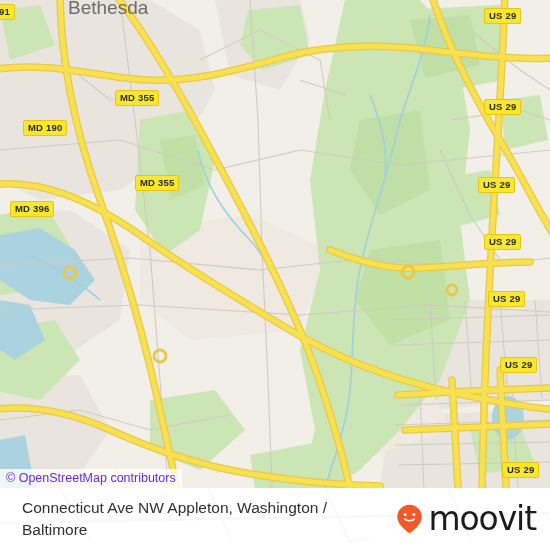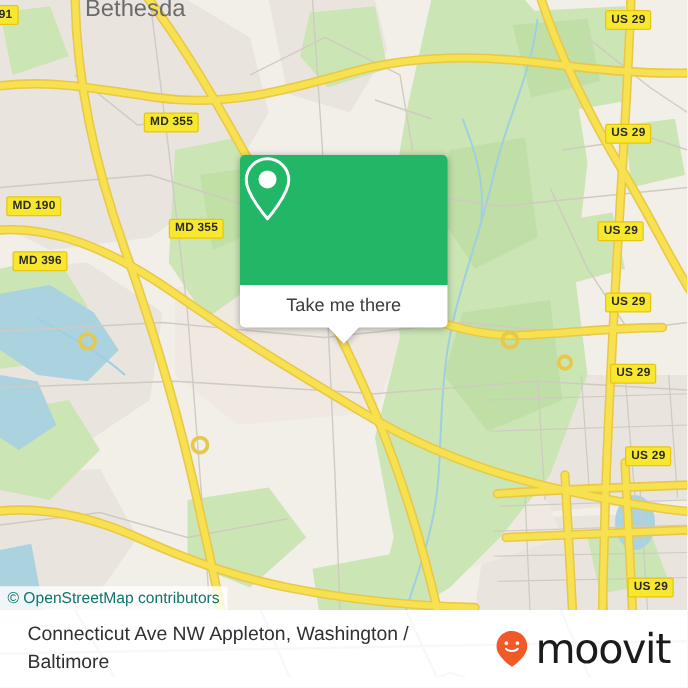--- a/index.html
+++ b/index.html
@@ -81,21 +81,21 @@
     border-left:13px solid transparent;
     border-right:13px solid transparent;
     border-top:14px solid #ffffff;
   }
 
   
   .attribution{
     position:absolute;
     left:0;bottom:0;
     background:rgba(255,255,255,.80);
-    color:#0f766e;
+    color:#6d28d9;
     font-size:12.5px;
     font-family:"Liberation Sans", sans-serif;
     padding:2px 6px 3px 6px;
     white-space:nowrap;
     box-sizing:border-box;
   }
 
   
   .footer{
     position:absolute;
@@ -258,43 +258,31 @@
         <circle cx="160" cy="356" r="6"></circle>
         <circle cx="408" cy="272" r="6"></circle>
         <circle cx="452" cy="290" r="5"></circle>
       </g>
     </svg>
 
     <div class="place-label" style="left:68px;top:-3px;">Bethesda</div>
 
     <div class="shield" style="left:-6px;top:4px;">91</div>
     <div class="shield" style="left:115px;top:90px;">MD 355</div>
-    <div class="shield" style="left:5px;top:120px;margin-top:37px;">MD 190</div>
+    <div class="shield" style="left:23px;top:120px;">MD 190</div>
     <div class="shield" style="left:135px;top:175px;">MD 355</div>
     <div class="shield" style="left:10px;top:201px;text-align:center;">MD 396</div>
     <div class="shield" style="left:484px;top:8px;">US 29</div>
     <div class="shield" style="left:484px;top:99px;">US 29</div>
     <div class="shield" style="left:478px;top:177px;">US 29</div>
     <div class="shield" style="left:484px;top:234px;">US 29</div>
     <div class="shield" style="left:488px;top:291px;">US 29</div>
     <div class="shield" style="left:500px;top:357px;">US 29</div>
     <div class="shield" style="left:502px;top:462px;">US 29</div>
 
-    <div class="popup">
-      <div class="popup-body">
-        <svg class="popup-pin" viewBox="0 0 44 54">
-          <path d="M22 3 C12.6 3 5 10.6 5 20 C5 31.5 22 51 22 51 C22 51 39 31.5 39 20 C39 10.6 31.4 3 22 3 Z" fill="none" stroke="#ffffff" stroke-width="2.4" stroke-linejoin="round"></path>
-          <circle cx="22" cy="19.5" r="7.2" fill="#ffffff"></circle>
-        </svg>
-      </div>
-      <div class="popup-foot">
-        <span class="popup-foot-label">Take me there</span>
-        <span class="popup-tail"></span>
-      </div>
-    </div>
 
     <div class="attribution">© OpenStreetMap contributors</div>
   </div>
 
   <div class="footer">
     <svg class="footer-watermark" width="550" height="180" viewBox="0 0 550 180">
       <g stroke="#6a6a6a" fill="none" stroke-width="2">
         <path d="M0,150 L120,120 L240,160 L360,110 L480,150 L550,120"></path>
         <path d="M60,60 L130,180"></path>
           <path d="M200,40 L260,180"></path>

